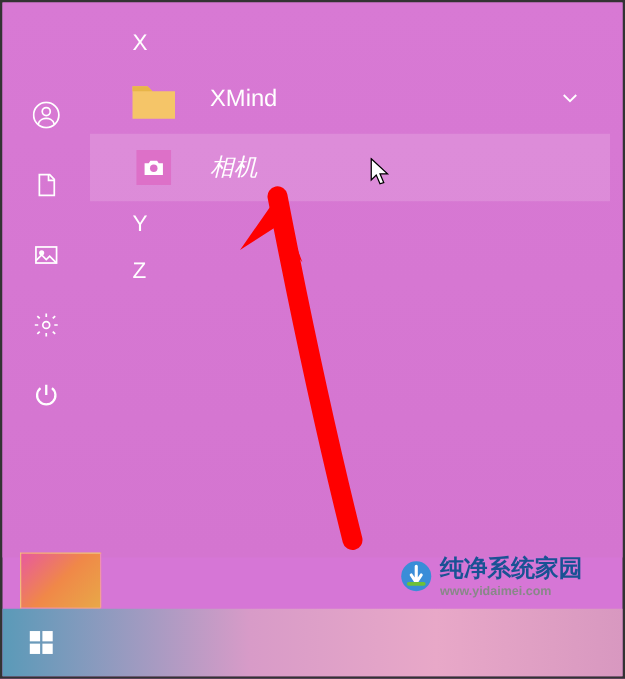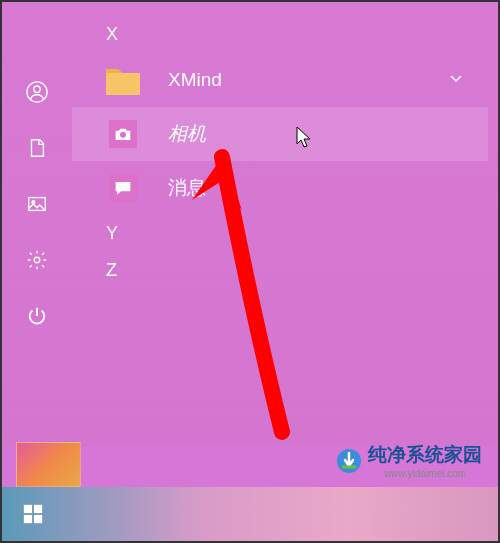--- a/index.html
+++ b/index.html
@@ -126,29 +126,28 @@
       position: absolute;
       left: 14px;
       bottom: 54px;
       width: 65px;
       height: 45px;
       background: linear-gradient(135deg, #e85a9e 0%, #f08848 50%, #e8a848 100%);
       border: 1px solid rgba(255,255,255,0.3);
     }
     .watermark {
       position: absolute;
-      right: 16px;
+      right: 32px;
       bottom: 62px;
       display: flex;
       align-items: center;
       gap: 6px;
       color: #195294;
       font-size: 18px;
       font-weight: 600;
-      text-align: center;
     }
     .wm-logo {
       width: 26px;
       height: 26px;
     }
     .cursor-pointer {
       position: absolute;
       left: 294px;
       top: 124px;
       width: 18px;
@@ -224,29 +223,20 @@
       <div class="app-icon small">
         <svg viewBox="0 0 42 42">
             <rect width="42" height="42" fill="#dd70c8"></rect>
             <path d="M10 16h5l2-3h8l2 3h5v14H10z" fill="#fff"></path>
             <circle cx="21" cy="22" r="4.5" fill="#dd70c8"></circle>
           </svg>
       </div>
       <span class="app-label">相机</span>
     </div>
 
-    <div class="app-item">
-      <div class="app-icon small">
-        <svg viewBox="0 0 42 42">
-            <rect width="42" height="42" fill="#dd70c8"></rect>
-            <path d="M10 12h22v14H18l-6 5v-5h-2z" fill="#fff"></path>
-          </svg>
-      </div>
-      <span class="app-label">消息</span>
-    </div>
 
     <div class="section-header">Y</div>
 
 
 
     <div class="section-header">Z</div>
   </div>
 </div>
 
 <div class="thumb-preview"></div>
@@ -277,15 +267,15 @@
 </svg>
 
 <div class="watermark">
   <svg class="wm-logo" viewBox="0 0 26 26">
     <circle cx="13" cy="13" r="12" fill="#3a8dd8"></circle>
     <path d="M13 5 L13 18 M9 12 L13 18 L17 12" stroke="#fff" stroke-width="2.5" fill="none" stroke-linecap="round"></path>
     <path d="M7 19 h12" stroke="#6ec038" stroke-width="3" stroke-linecap="round"></path>
   </svg>
   <div>
     <div style="font-size:19px;">纯净系统家园</div>
-    <div style="font-size:10px;color:#888;font-weight:400;">www.yidaimei.com</div>
+    <div style="font-size:10px;color:#888;font-weight:700;">www.yidaimei.com</div>
   </div>
 </div>
 
 </body></html>

